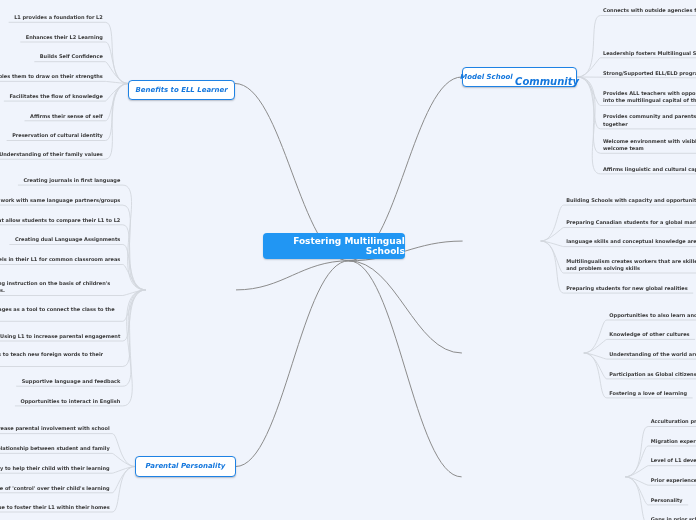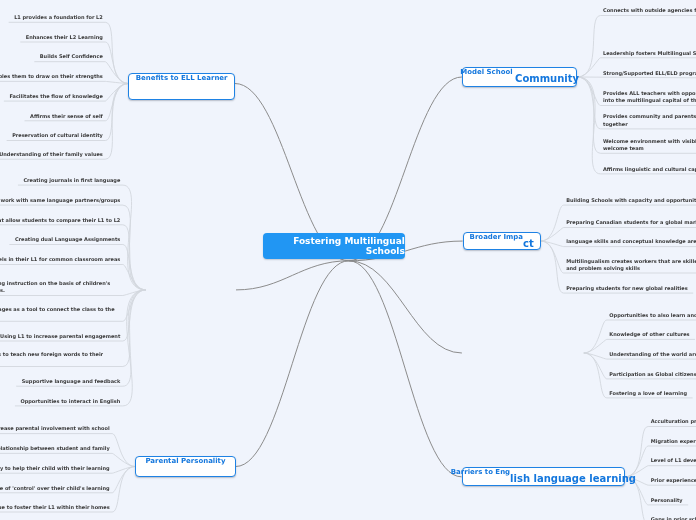--- a/index.html
+++ b/index.html
@@ -8,22 +8,22 @@
        -webkit-font-smoothing:antialiased;}
   #stage{position:relative;width:696px;height:520px;overflow:hidden;background:#f0f4fc;}
   #nodes{position:absolute;left:0;top:0;width:696px;height:520px;}
   svg#links{position:absolute;left:0;top:0;width:696px;height:520px;pointer-events:none;}
   .node{position:absolute;box-sizing:border-box;}
   .leaf,.branch-node,.center-node{will-change:opacity;}
   .center-node{background:#2196f3;color:#fff;border-radius:4px;font-weight:bold;
     font-size:9.0px;display:flex;align-items:center;justify-content:center;
     box-shadow:0 1px 1.5px rgba(60,70,90,.25);}
   .branch-node{background:#fff;border:1.4px solid #1e82e4;border-radius:4px;color:#1477dd;
-    font-weight:bold;font-size:6.98px;display:flex;justify-content:center;
-    white-space:nowrap;box-shadow:0 1px 1.5px rgba(60,70,90,.30);}
+    font-weight:bold;font-size:6.98px;display:flex;align-items:center;justify-content:center;
+    white-space:nowrap;box-shadow:0 1px 1.5px rgba(60,70,90,.30);font-style:italic;}
   .leaf{position:absolute;color:#3a3a3a;font-weight:bold;font-size:5.0px;
     line-height:7.2px;white-space:nowrap;}
   .lbl-main,.lbl-alt{white-space:pre;}
   .lbl-alt{font-size:10px;position:relative;top:5px;}
   .leaf.l{text-align:left;}
   .leaf.r{text-align:left;}
 </style>
 </head>
 <body>
 
@@ -79,21 +79,21 @@
       <path d="M348.8,260.8 C396.17600000000004,260.8 414.22400000000005,476.84999999999997 461.6,476.84999999999997" fill="none" stroke="#8c8c8c" stroke-width="1"></path>
       <path d="M717.7,426.5 L648.2,426.5 C637.3555,426.5 646.8190000000001,476.84999999999997 625.2,476.84999999999997" fill="none" stroke="#d3d7de" stroke-width="0.9"></path>
       <path d="M716.23125,446 L648.2,446 C642.6205000000001,446 640.1890000000001,476.84999999999997 625.2,476.84999999999997" fill="none" stroke="#d3d7de" stroke-width="0.9"></path>
       <path d="M725.54375,465.7 L648.2,465.7 C646.2,465.7 633.491,476.84999999999997 625.2,476.84999999999997" fill="none" stroke="#d3d7de" stroke-width="0.9"></path>
       <path d="M705.746875,485.2 L648.2,485.2 C646.2,485.2 632.5390000000001,476.84999999999997 625.2,476.84999999999997" fill="none" stroke="#d3d7de" stroke-width="0.9"></path>
       <path d="M688.153125,504.9 L648.2,504.9 C643.3765000000001,504.9 639.2370000000001,476.84999999999997 625.2,476.84999999999997" fill="none" stroke="#d3d7de" stroke-width="0.9"></path>
       <path d="M721.325,524 L648.2,524 C638.2195,524 645.7310000000001,476.84999999999997 625.2,476.84999999999997" fill="none" stroke="#d3d7de" stroke-width="0.9"></path>
     </svg>
   <div id="nodes">
       <div class="node center-node" style="left: 262.8px; top: 233px; width: 142px; height: 26px; text-align: right;">Fostering Multilingual Schools</div>
-      <div class="node branch-node" style="left: 128.3px; top: 73px; width: 106.6px; height: 27px;">Benefits to ELL Learner</div>
+      <div class="node branch-node" style="left: 128.3px; top: 80px; width: 106.6px; height: 20px;">Benefits to ELL Learner</div>
       <div class="leaf l" style="left: 14.1281px; top: 14px; width: 88.6719px;">L1 provides a foundation for L2</div>
       <div class="leaf l" style="left: 25.7531px; top: 33.7px; width: 77.0469px;">Enhances their L2 Learning</div>
       <div class="leaf l" style="left: 39.8156px; top: 53.4px; width: 62.9844px;">Builds Self Confidence</div>
       <div class="leaf l" style="left: -11.8719px; top: 73.1px; width: 114.672px;">Enables them to draw on their strengths</div>
       <div class="leaf l" style="left: 9.39375px; top: 92.8px; width: 93.4062px;">Facilitates the flow of knowledge</div>
       <div class="leaf l" style="left: 30.05px; top: 112.5px; width: 72.75px;">Affirms their sense of self</div>
       <div class="leaf l" style="left: 12.1281px; top: 132.2px; width: 90.6719px;">Preservation of cultural identity</div>
       <div class="leaf l" style="left: -0.809375px; top: 150.9px; width: 103.609px;">Understanding of their family values</div>
       <div class="leaf l" style="left: 23.4406px; top: 176.8px; width: 96.8594px;">Creating journals in first language</div>
       <div class="leaf l" style="left: -59.575px; top: 196.8px; width: 179.875px;">Allowing students to work with same language partners/groups</div>
@@ -116,38 +116,30 @@
         <span class="lbl-main">Model School </span>
         <span class="lbl-alt">Community</span>
       </div>
       <div class="leaf r" style="left: 603px; top: 7.2px;">Connects with outside agencies for support</div>
       <div class="leaf r" style="left: 603px; top: 49.5px;">Leadership fosters Multilingual School culture</div>
       <div class="leaf r" style="left: 603px; top: 69.6px;">Strong/Supported ELL/ELD program</div>
       <div class="leaf r" style="left: 603px; top: 90px; width: 140px; white-space: normal;">Provides ALL teachers with opportunities to tap into the multilingual capital of the school</div>
       <div class="leaf r" style="left: 603px; top: 113.4px; width: 170px; white-space: normal;">Provides community and parents opportunities to work together</div>
       <div class="leaf r" style="left: 603px; top: 137.8px; width: 150px; white-space: normal;">Welcome environment with visible signage and a welcome team</div>
       <div class="leaf r" style="left: 603px; top: 165.6px;">Affirms linguistic and cultural capital of students</div>
-      <div class="node branch-node" style="left: 462.6px; top: 231.7px; width: 78.1px; height: 18.7px;">
-        <span class="lbl-main">Broader Impa</span>
-        <span class="lbl-alt">ct</span>
-      </div>
       <div class="leaf r" style="left: 566.2px; top: 196.8px;">Building Schools with capacity and opportunity</div>
       <div class="leaf r" style="left: 566.2px; top: 219.2px;">Preparing Canadian students for a global market</div>
       <div class="leaf r" style="left: 566.2px; top: 238.3px;">language skills and conceptual knowledge are transferable</div>
       <div class="leaf r" style="left: 566.2px; top: 257.5px; width: 172px; white-space: normal;">Multilingualism creates workers that are skilled in creative and problem solving skills</div>
       <div class="leaf r" style="left: 566.2px; top: 284.8px;">Preparing students for new global realities</div>
       <div class="leaf r" style="left: 609.3px; top: 311.7px;">Opportunities to also learn another language</div>
       <div class="leaf r" style="left: 609.3px; top: 331.1px;">Knowledge of other cultures</div>
       <div class="leaf r" style="left: 609.3px; top: 350.8px;">Understanding of the world around them</div>
       <div class="leaf r" style="left: 609.3px; top: 370.6px;">Participation as Global citizens</div>
       <div class="leaf r" style="left: 609.3px; top: 389.6px;">Fostering a love of learning</div>
-      <div class="node branch-node" style="left: 461.6px; top: 467.4px; width: 163.6px; height: 18.9px;">
-        <span class="lbl-main">Barriers to Eng</span>
-        <span class="lbl-alt">lish language learning</span>
-      </div>
       <div class="leaf r" style="left: 650.7px; top: 418.2px;">Acculturation process</div>
       <div class="leaf r" style="left: 650.7px; top: 437.7px;">Migration experience</div>
       <div class="leaf r" style="left: 650.7px; top: 457.4px;">Level of L1 development</div>
       <div class="leaf r" style="left: 650.7px; top: 476.9px;">Prior experiences</div>
       <div class="leaf r" style="left: 650.7px; top: 496.6px;">Personality</div>
       <div class="leaf r" style="left: 650.7px; top: 515.7px;">Gaps in prior schooling</div>
     </div>
 </div>
 
 </body></html>

